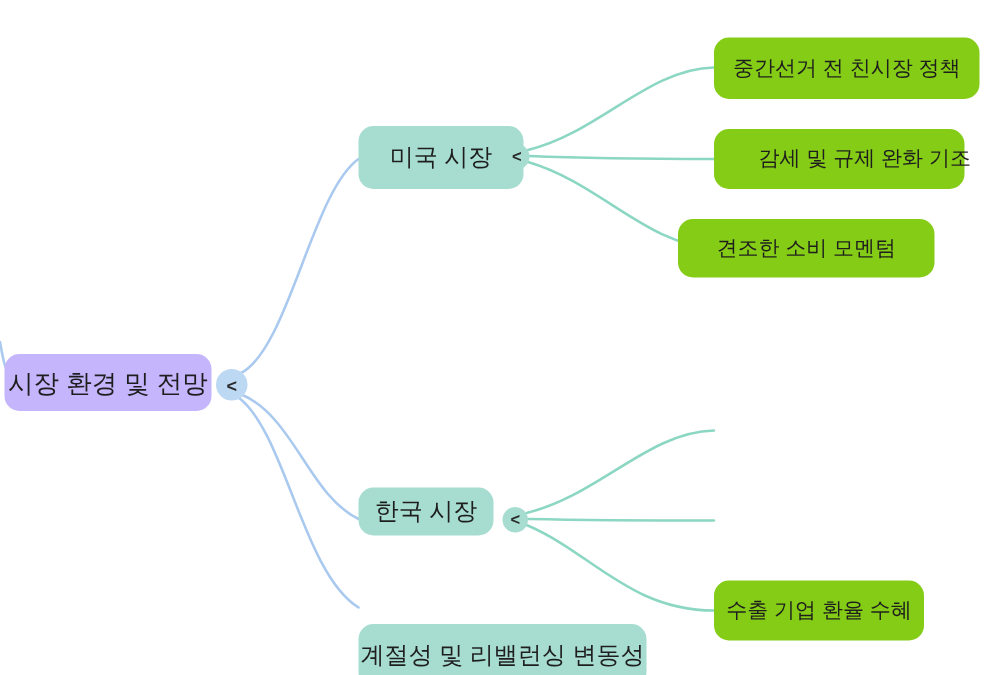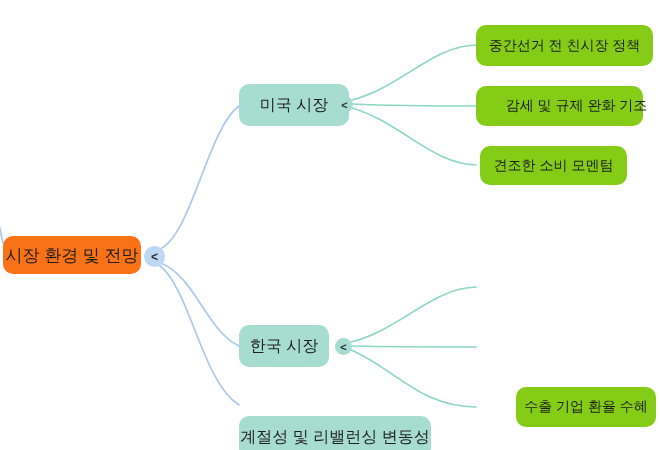--- a/index.html
+++ b/index.html
@@ -20,34 +20,34 @@
     display: flex;
     align-items: center;
     justify-content: center;
     border-radius: 10px;
     color: #1e1e1e;
     white-space: nowrap;
     box-sizing: border-box;
     font-size: 16px;
     cursor: default;
   }
-  .root-node   { background: #f97316; left: 3px;  top: 236px; width: 138px; height: 38px; font-size: 17px; }
+  .root-node   { background: #c4b5fd; left: 3px;  top: 236px; width: 138px; height: 38px; font-size: 17px; }
   .branch-node { background: #a7ddd0; }
   .leaf-node   { background: #84cc16; font-size: 14px; }
 
   .node-us          { left: 239px; top: 84px;  width: 110px;  height: 42px; }
-  .node-kr          { left: 239px; top: 325px; width: 90px;  height: 42px; }
+  .node-kr          { left: 239px; top: 325px; width: 90px;  height: 32px; }
   .node-seasonality { left: 239px; top: 384px; width: 192px; height: 42px; margin-top: 32px; }
 
   .node-us1 { left: 476px; top: 25px;  width: 177px; height: 41px; }
   .node-us2 { left: 476px; top: 86px;  width: 167px; height: 40px; padding-left: 34px; }
-  .node-us3 { left: 480px; top: 146px; width: 147px; height: 39px; text-align: right; }
+  .node-us3 { left: 452px; top: 146px; width: 171px; height: 39px; text-align: right; }
   .node-kr1 { left: 476px; top: 267px; width: 161px; height: 39px; }
   .node-kr2 { left: 476px; top: 327px; width: 151px; height: 40px; }
-  .node-kr3 { left: 476px; top: 387px; width: 140px; height: 40px; margin-left: 40px; }
+  .node-kr3 { left: 476px; top: 387px; width: 140px; height: 40px; }
 
   .marker {
     position: absolute;
     display: flex;
     align-items: center;
     justify-content: center;
     border-radius: 50%;
     color: #2a2a2a;
     font-weight: bold;
     cursor: pointer;

